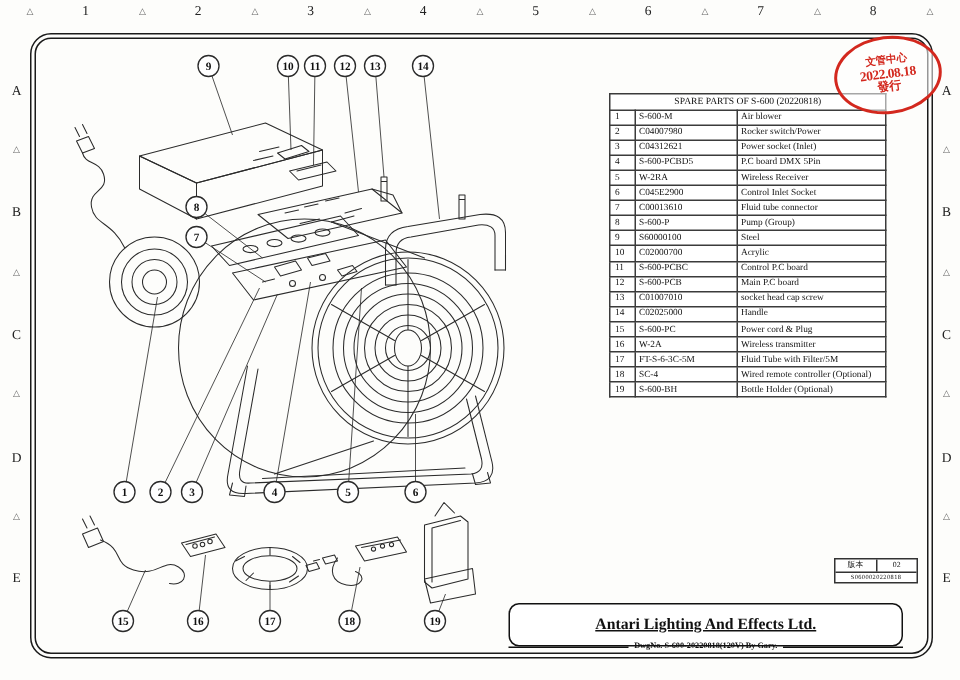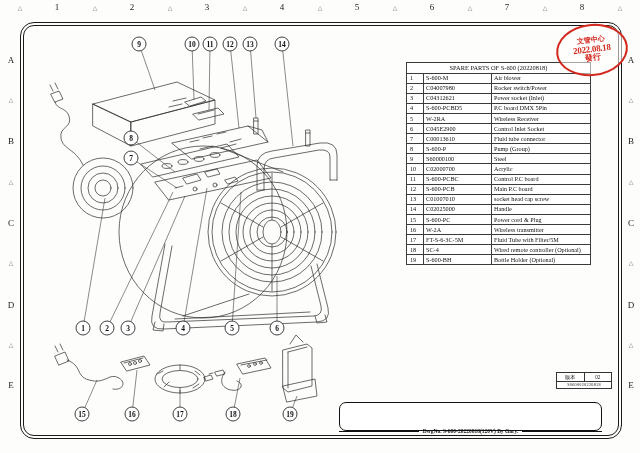--- a/index.html
+++ b/index.html
@@ -403,19 +403,20 @@
 <div class="version-box">
   <div class="vb-row1">
     <div class="vb-cell first">版本</div>
     <div class="vb-cell">02</div>
   </div>
   <div class="vb-code">S0600020220818</div>
 </div>
 
 <div class="title-block">
   <div class="tb-text">
+    <div class="company-en">Antari Lighting And Effects Ltd.</div>
   </div>
 </div>
 <div class="dwg-row">
   <div class="dwg-rule"></div>
   <div class="dwg-text">DwgNo. S-600-20220818(120V) By Gary.</div>
   <div class="dwg-rule"></div>
 </div>
 
 </body></html>

